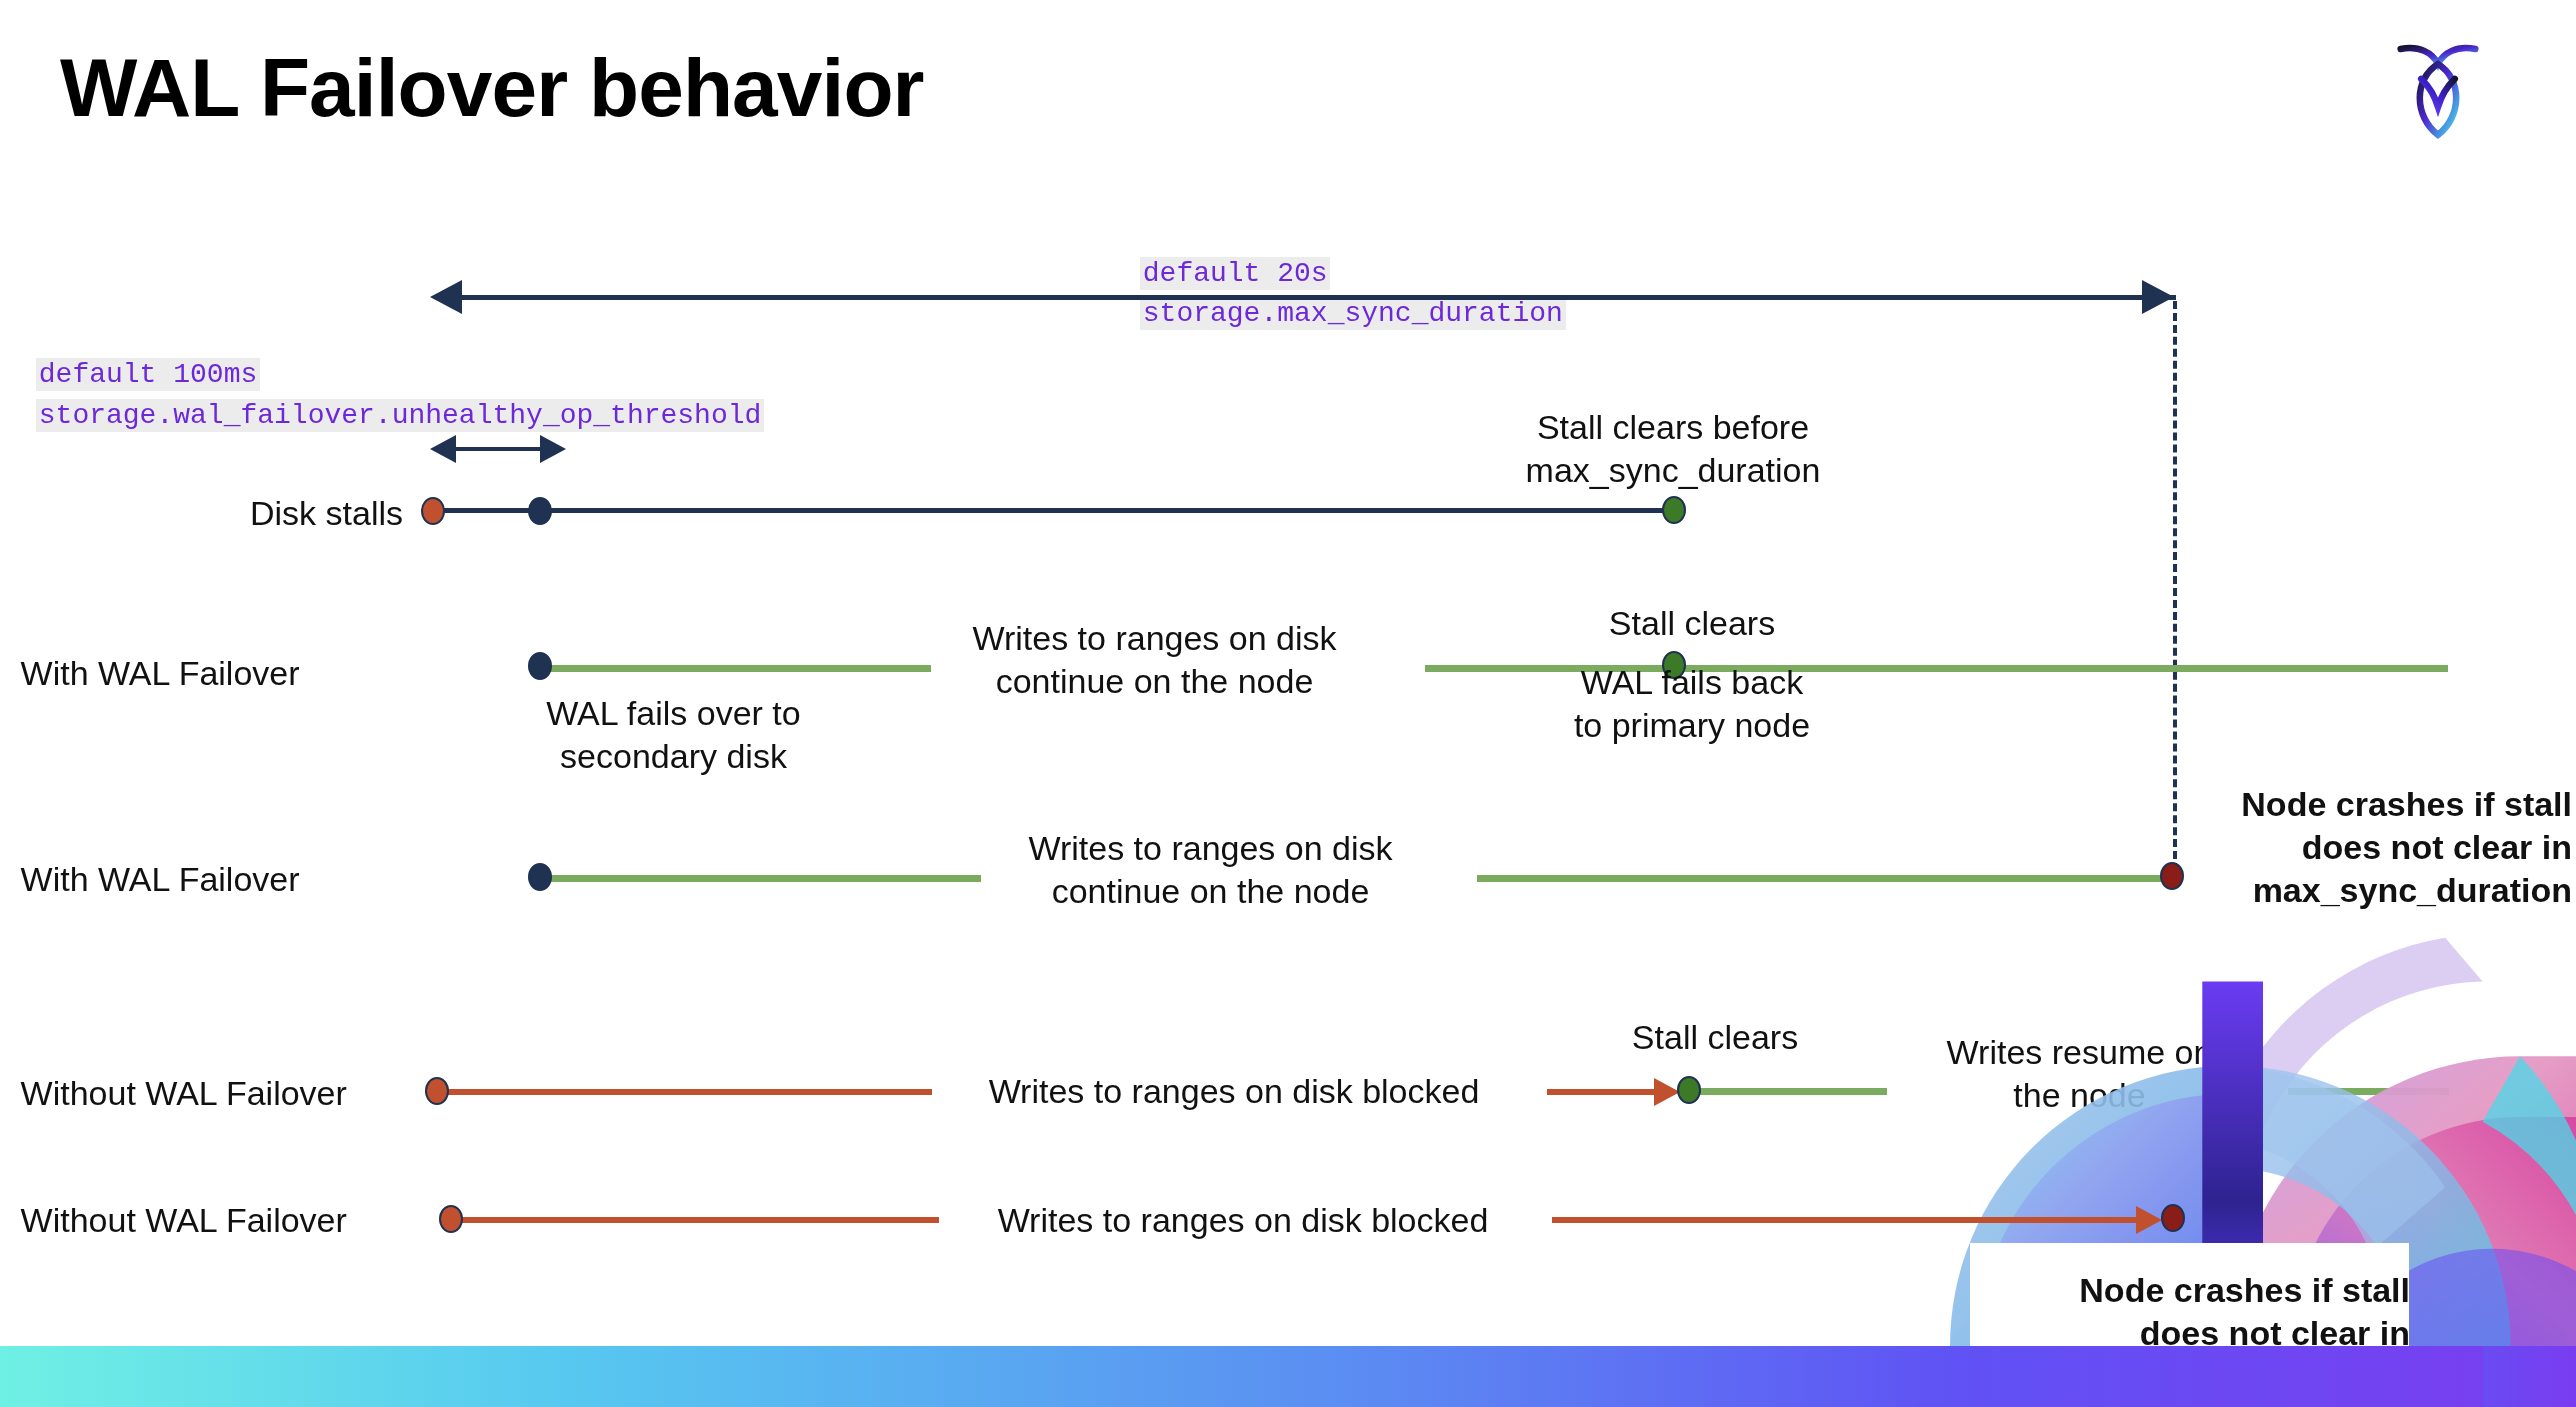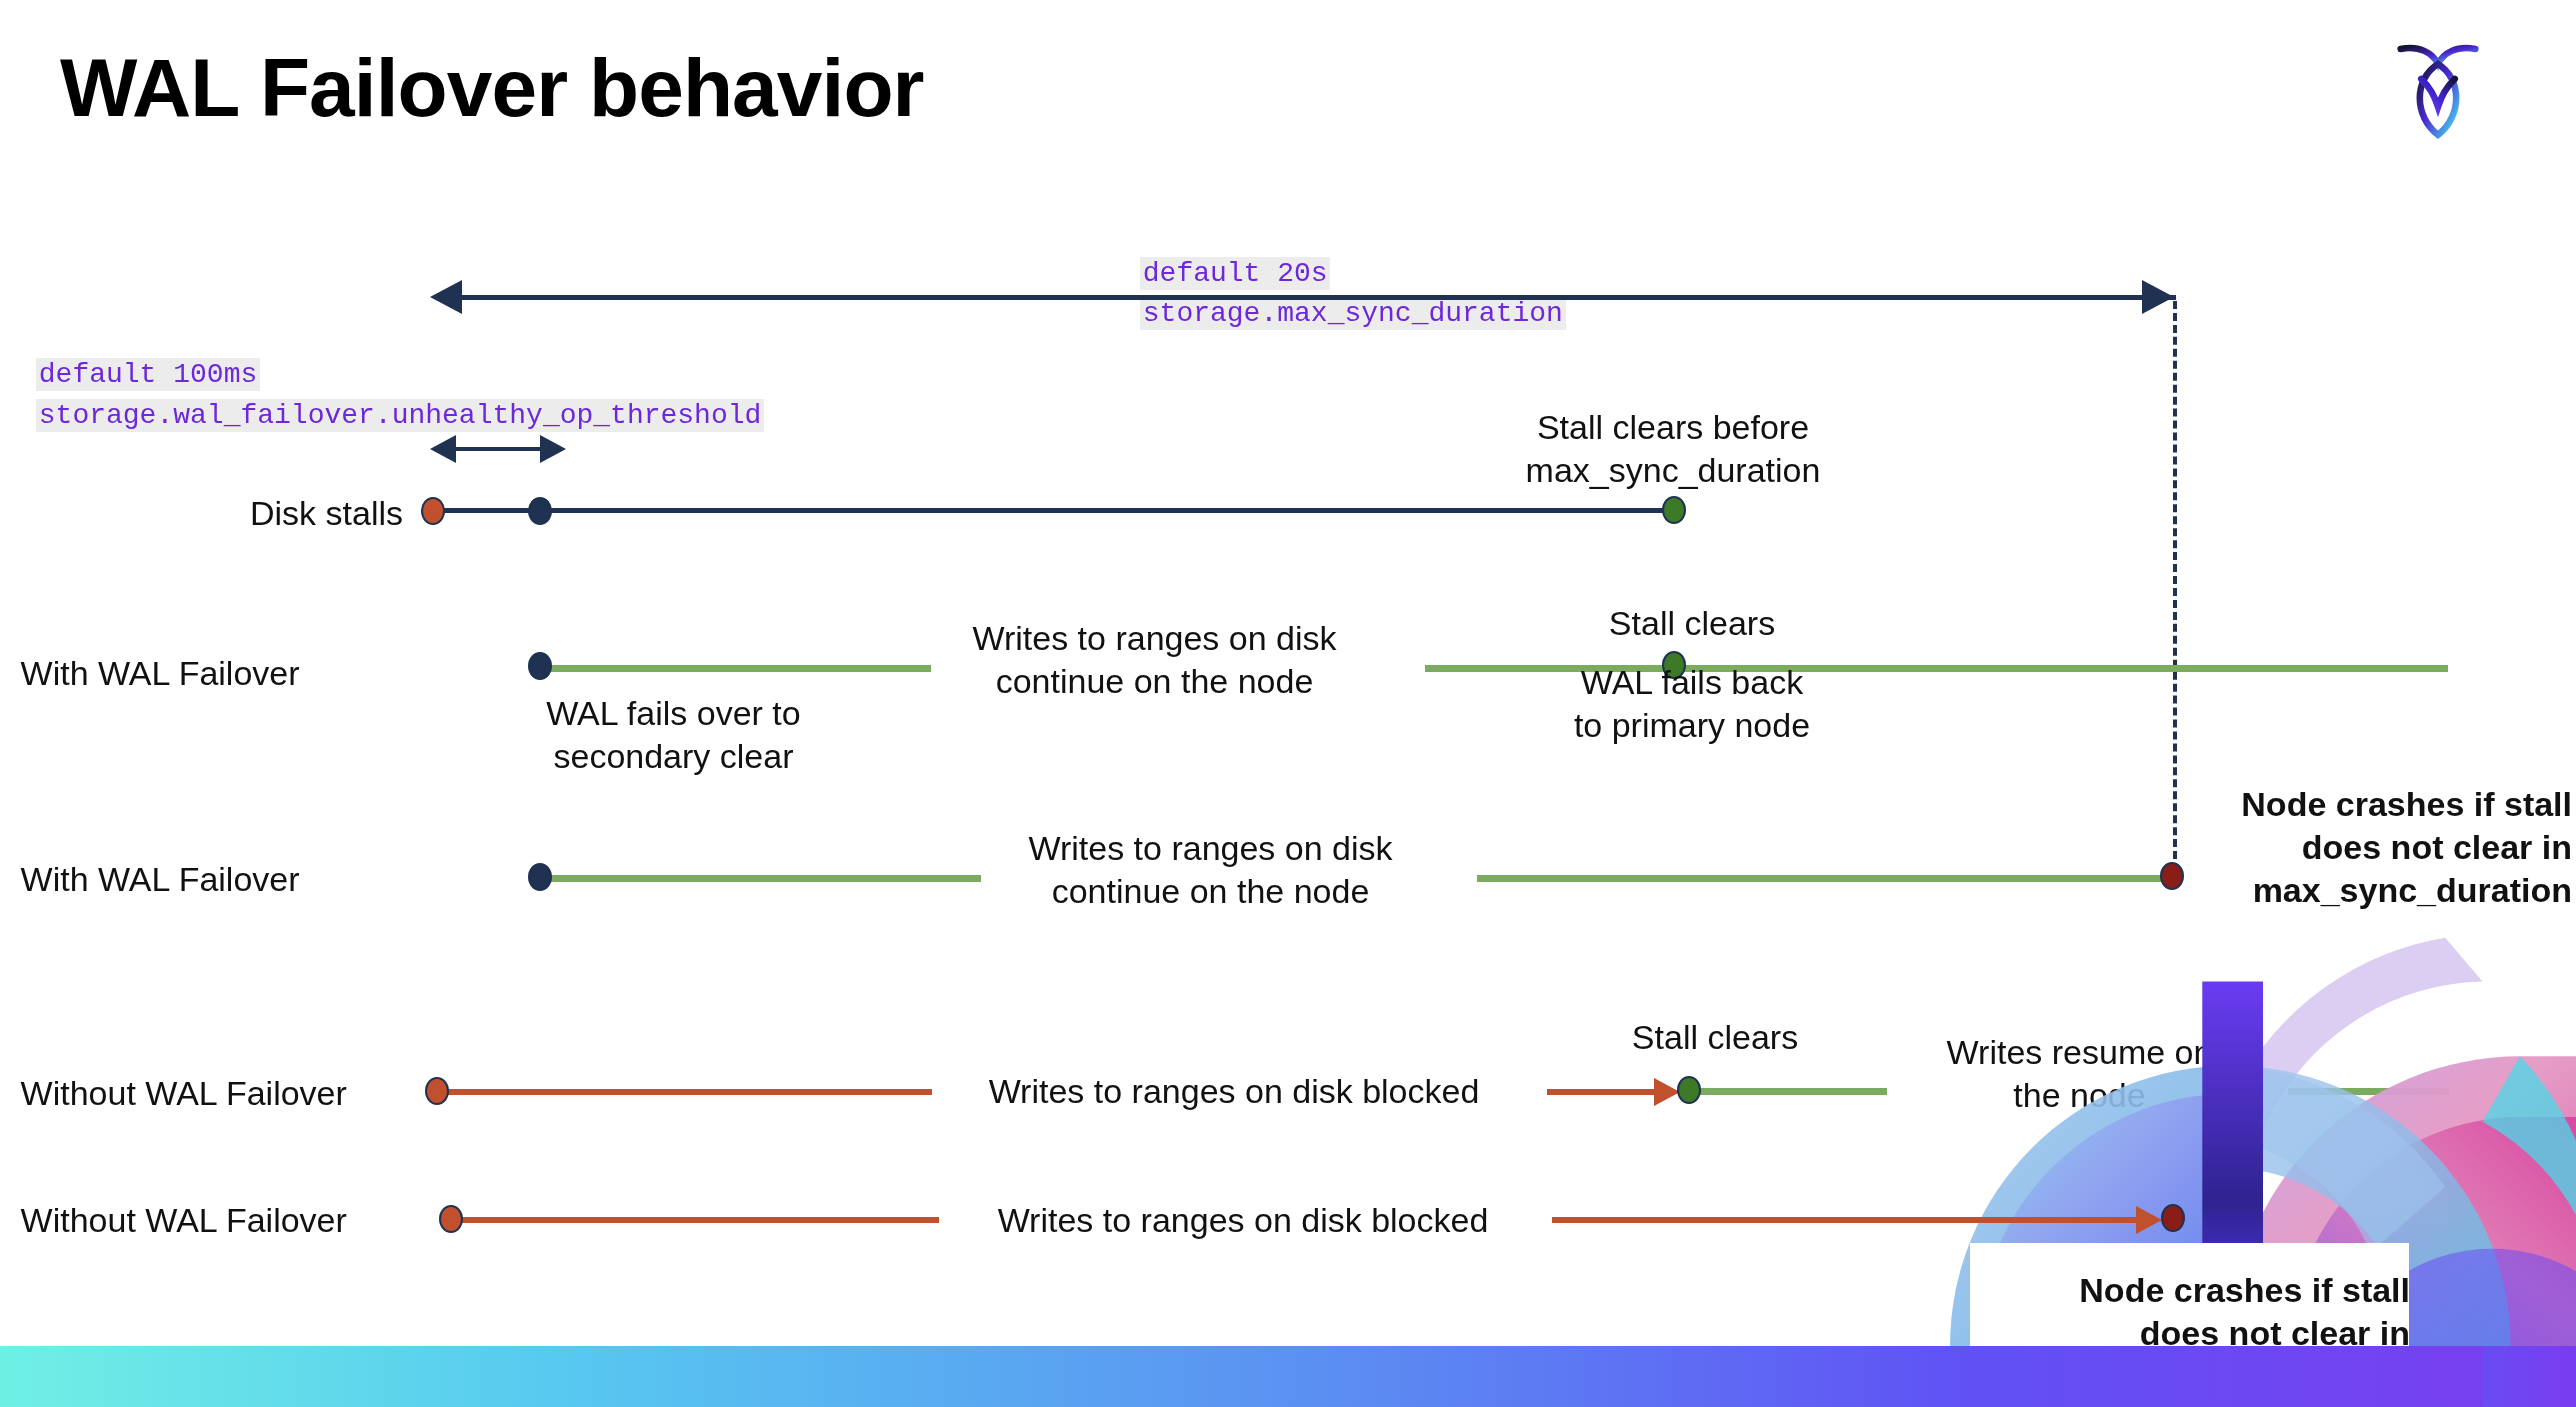--- a/index.html
+++ b/index.html
@@ -233,21 +233,21 @@
 
   <div class="row-label" style="left:20.6px; top:654px;">With WAL Failover</div>
 
   <div class="hline green" style="left:542px; top:665px; width:389px;"></div>
   <div class="hline green" style="left:1425px; top:665px; width:1023px;"></div>
   <div class="dot navy" style="left:528px; top:652px;"></div>
   <div class="dot green" style="left:1662px; top:651px;"></div>
 
   <div class="note" style="left:477px; top:692px; width:393px;">
     <div>WAL fails over to</div>
-    <div>secondary clear</div>
+    <div>secondary disk</div>
   </div>
 
   <div class="note" style="left:935px; top:617px; width:439px;">
     <div>Writes to ranges on disk</div>
     <div>continue on the node</div>
   </div>
 
   <div class="note" style="left:1533px; top:602px; width:318px;">Stall clears</div>
 
   <div class="note" style="left:1524px; top:661px; width:336px;">

